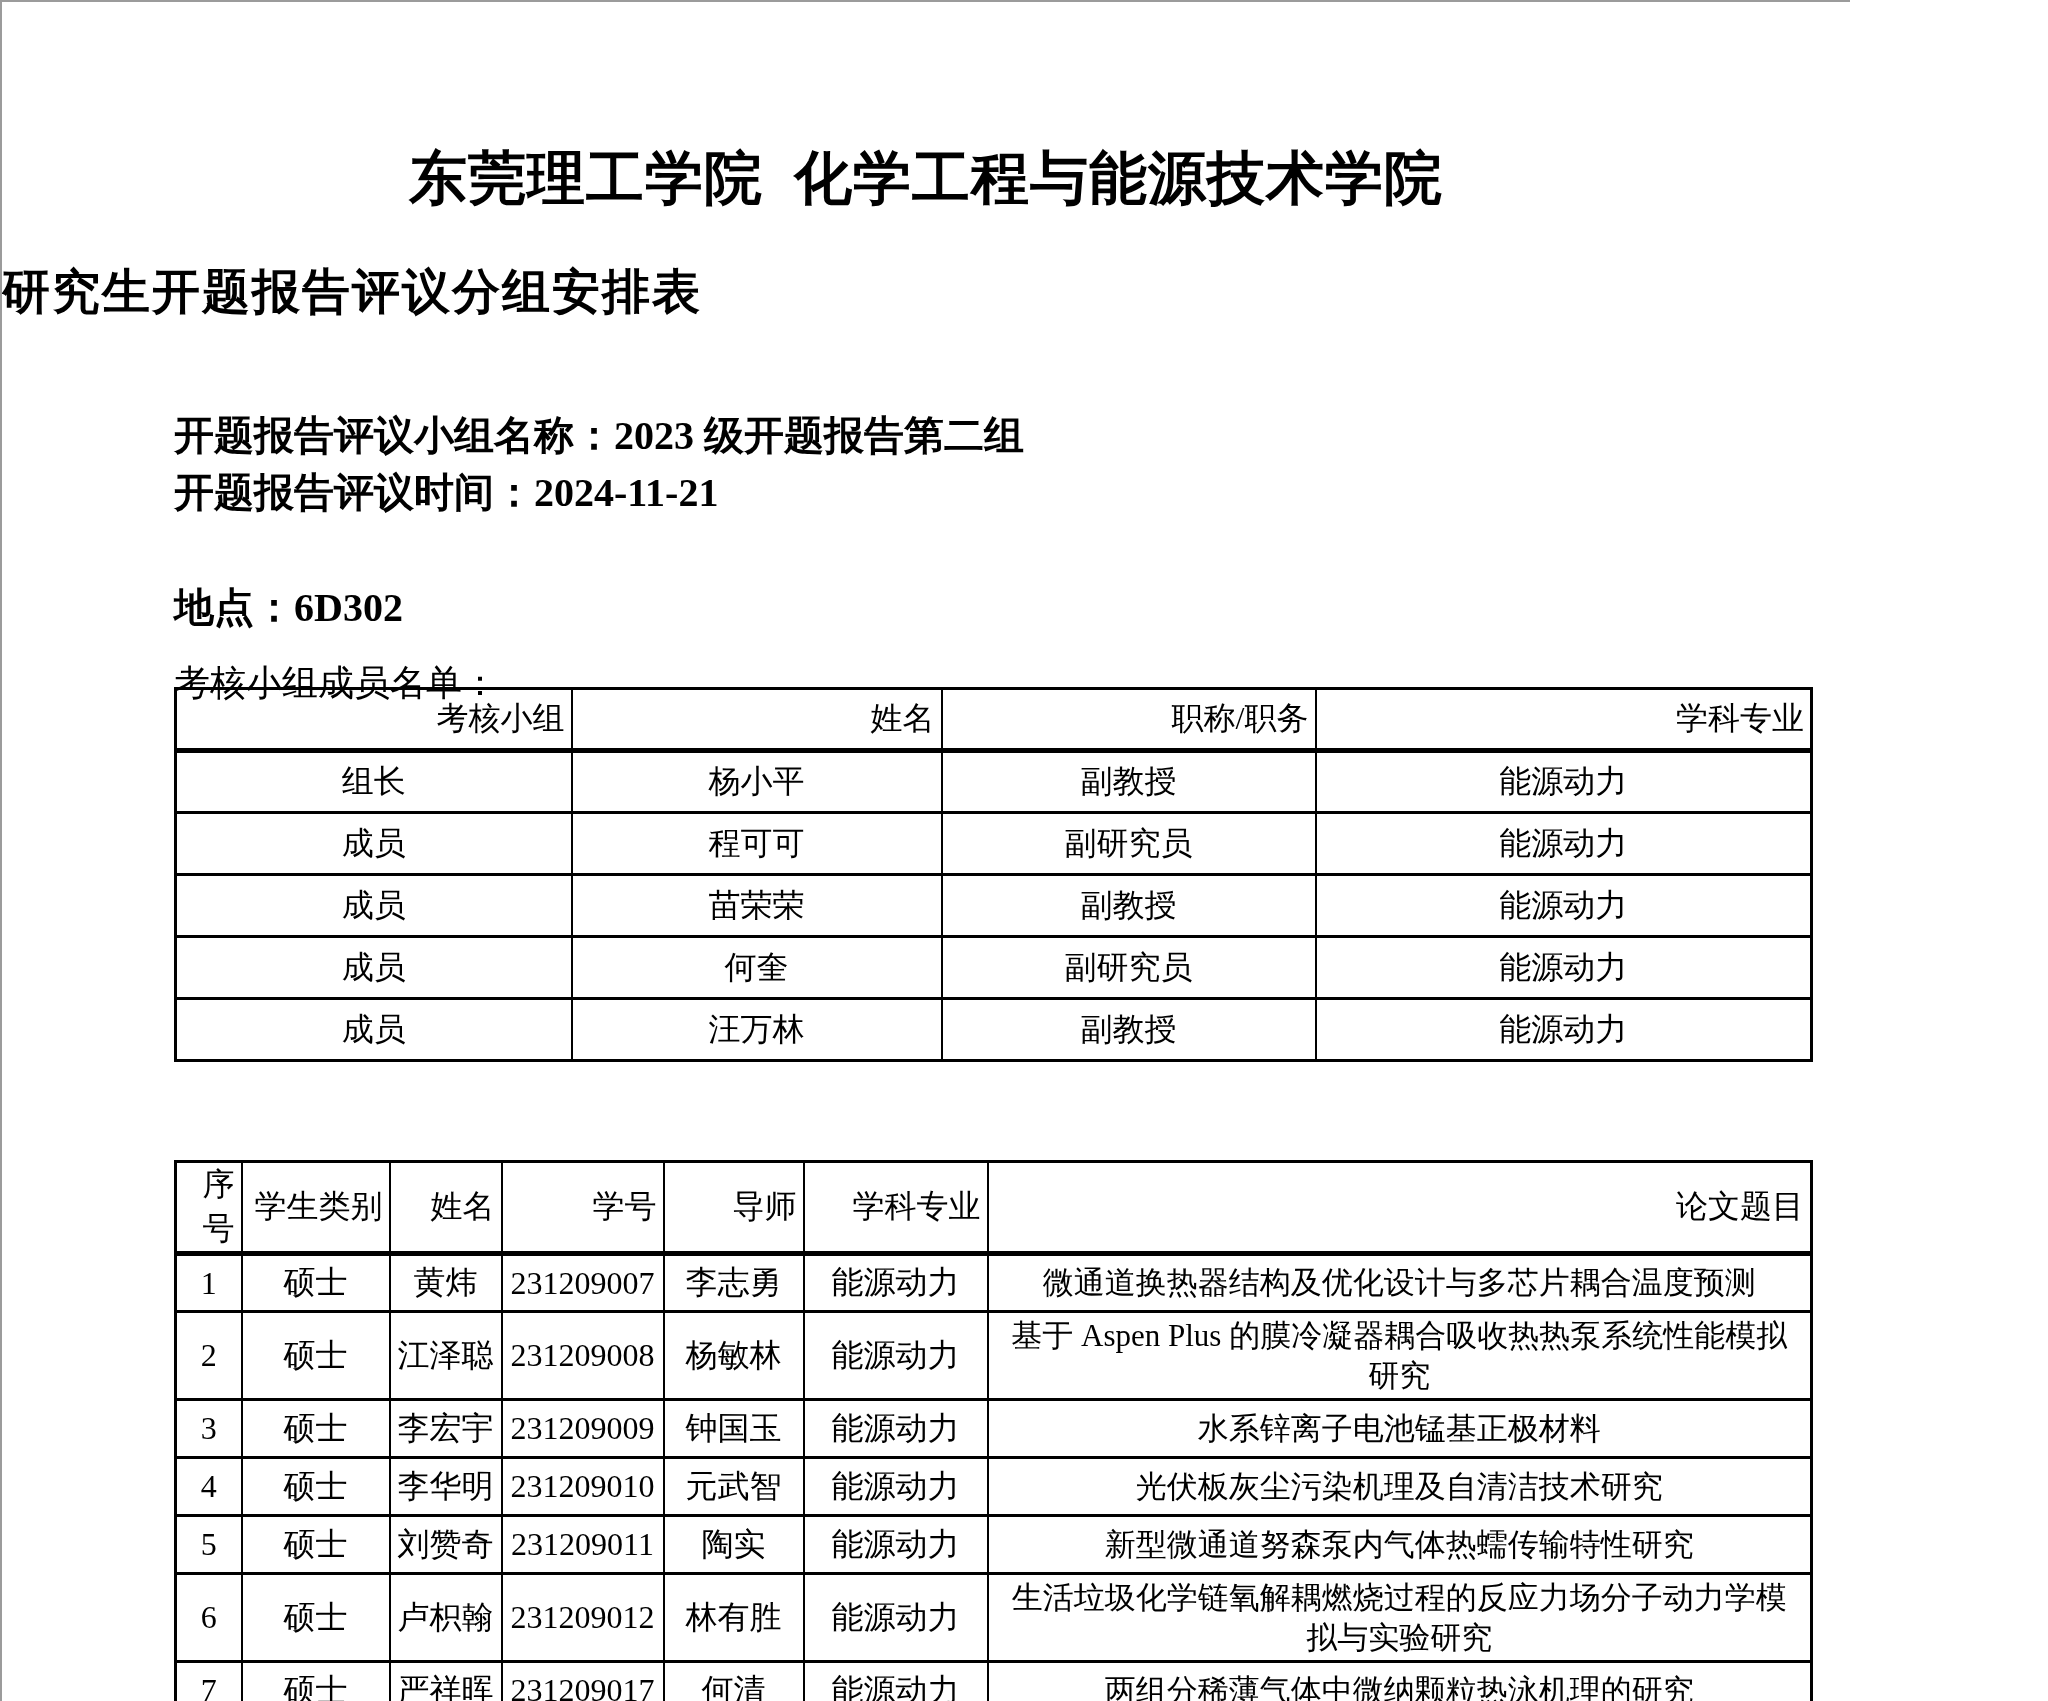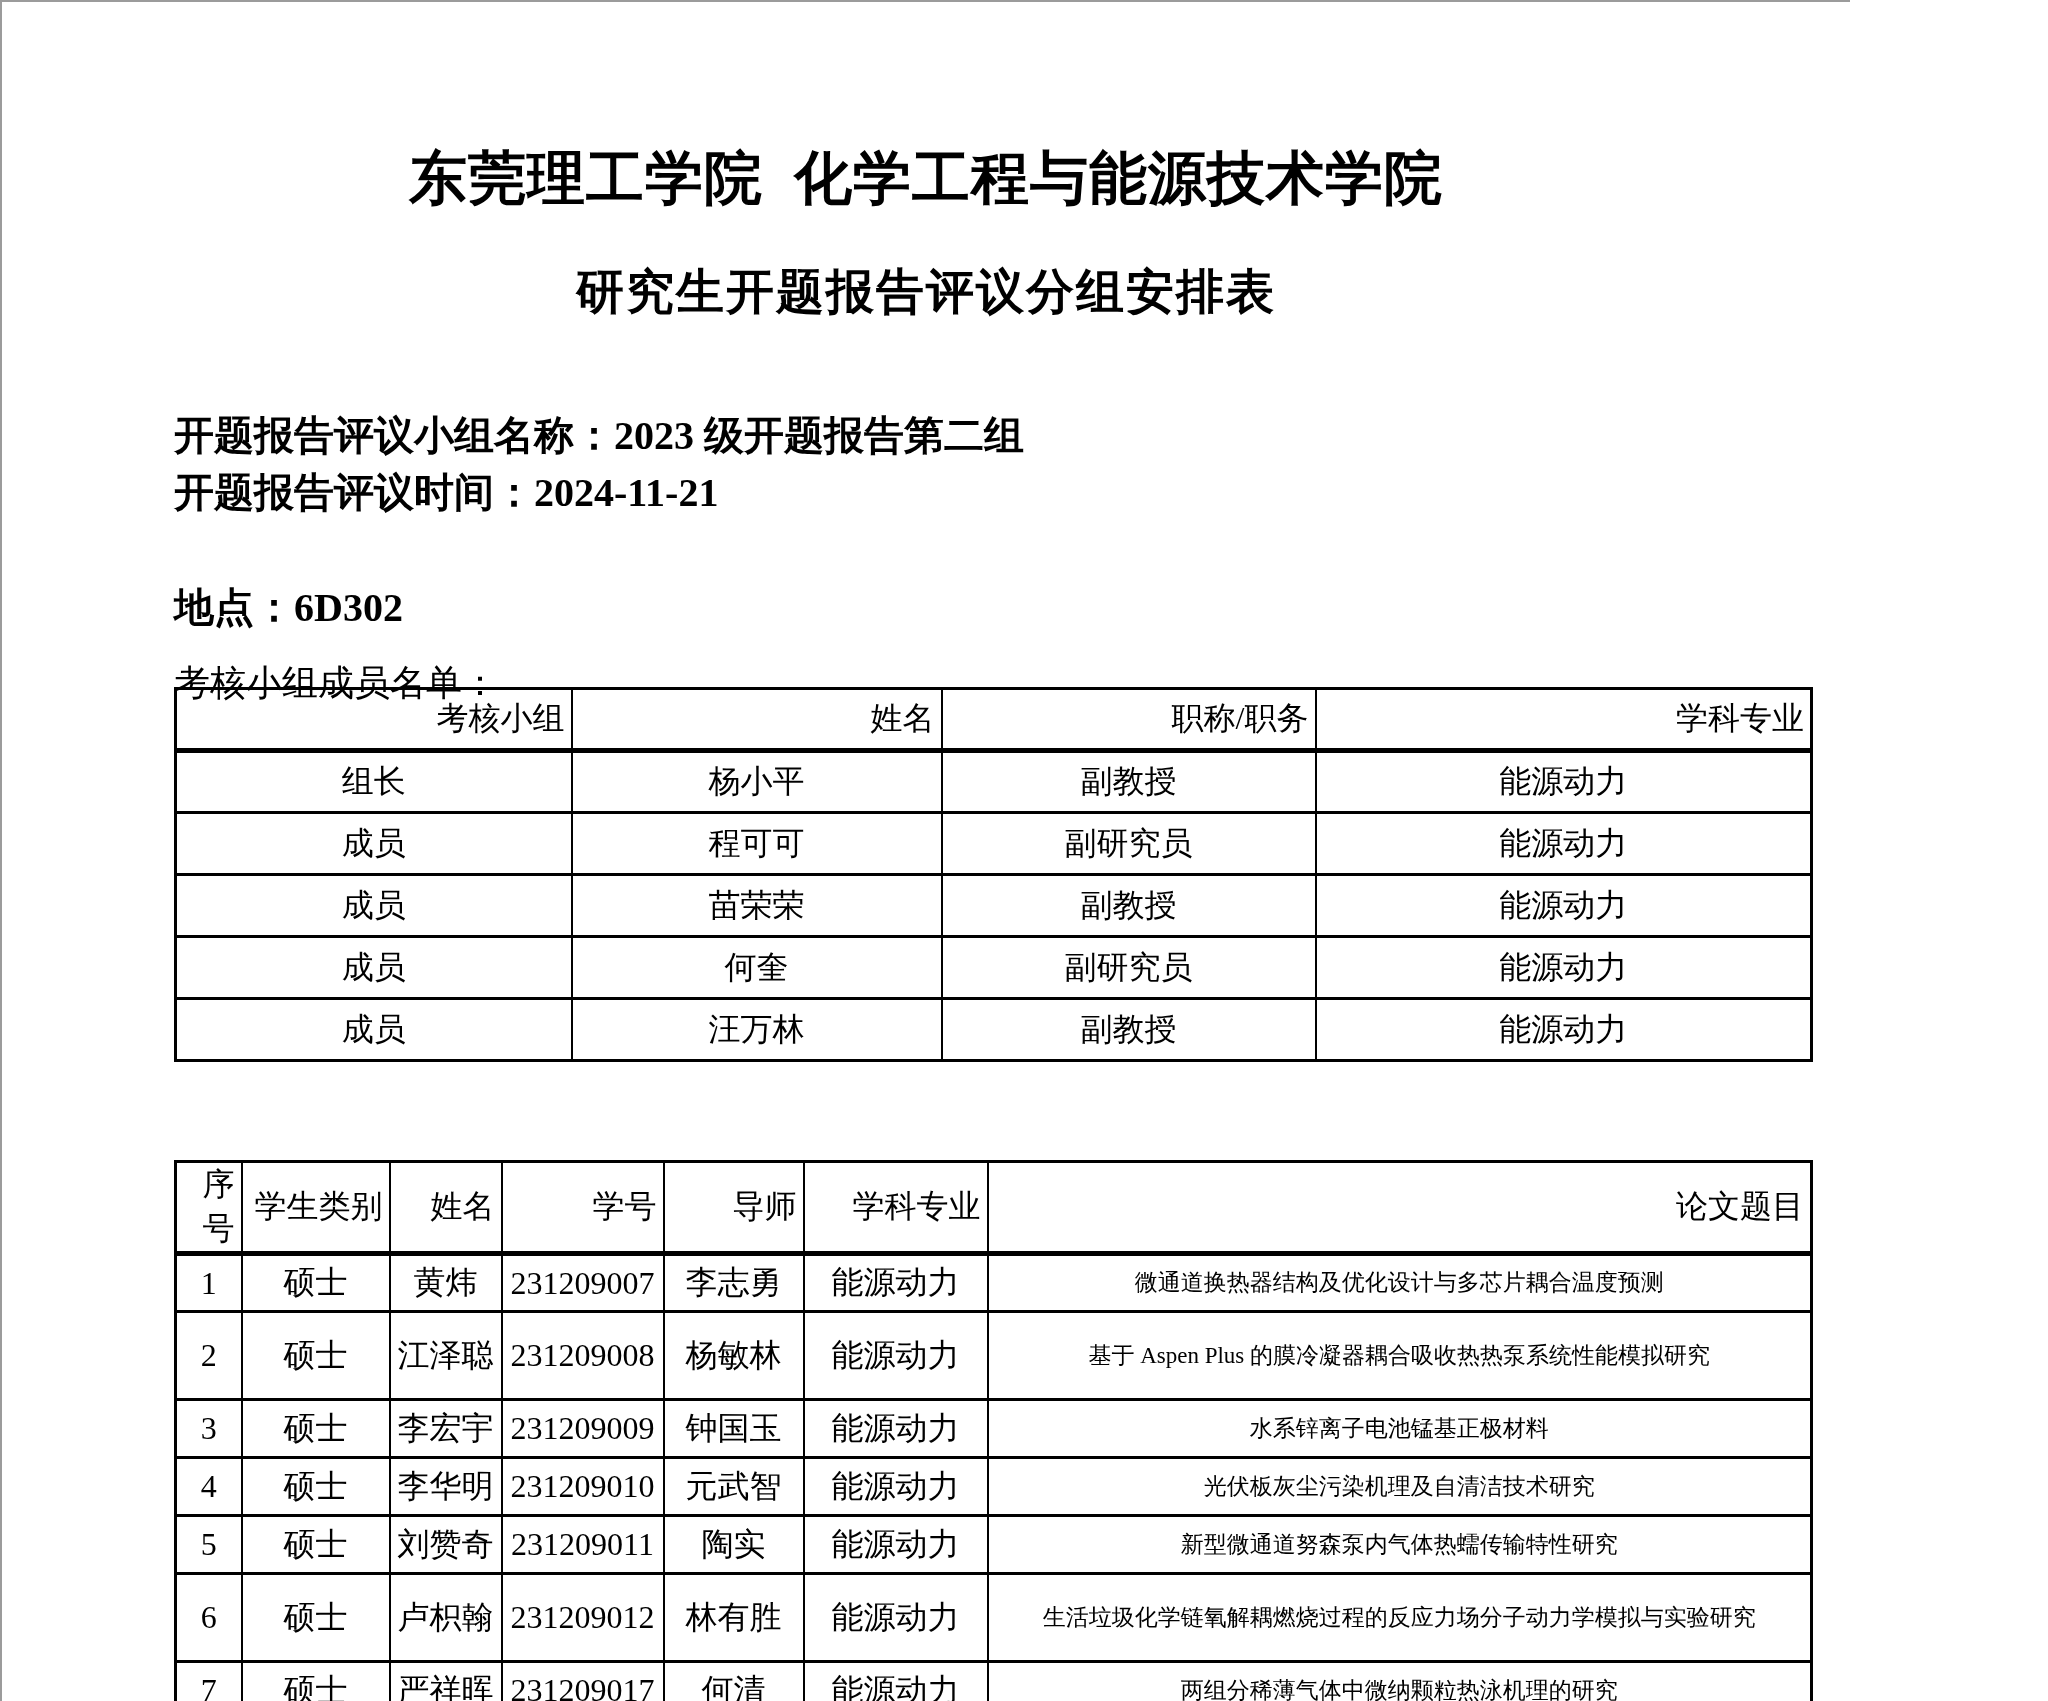--- a/index.html
+++ b/index.html
@@ -14,21 +14,21 @@
     border-left:2px solid #9b9b9b;
     box-sizing:border-box;
   }
   .title {
     position:absolute; top:138px; left:0; width:100%;
     text-align:center; font-size:58px; font-weight:bold;
     white-space:pre; letter-spacing:1px;
   }
   .subtitle {
     position:absolute; top:258px; left:0; width:100%;
-    text-align:center; font-size:48px; font-weight:bold;
+    text-align:left; font-size:48px; font-weight:bold;
     letter-spacing:2px;
   }
   .info-line { position:absolute; left:172px; font-size:40px; white-space:pre;font-weight:bold; }
   .info-1 { top:406px; }
   .info-2 { top:463px; }
   .info-3 { top:578px; }
   .section-label { position:absolute; left:172px; font-size:36px; }
   .label-committee { top:638px;margin-top:19px; }
   .label-students { top:1106px; }
 
@@ -50,21 +50,21 @@
   .committee { top:685px; width:1636px; }
   .committee thead tr { height:62px; }
   .committee tbody tr { height:62px; }
   .c-col0 { width:396px; } .c-col1 { width:370px; }
   .c-col2 { width:374px; } .c-col3 { width:496px; }
 
   .students { top:1158px; width:1636px; }
   .students thead tr { height:70px; }
   .students tr.r-single { height:58px; }
   .students tr.r-double { height:88px; }
-  .students td.thesis { font-size:23px; line-height:40px; padding:2px 20px; }
+  .students td.thesis { font-size:31px; line-height:40px; padding:2px 20px; }
   .s-col0 { width:66px; }  .s-col1 { width:148px; }
   .s-col2 { width:112px; } .s-col3 { width:162px; }
   .s-col4 { width:140px; } .s-col5 { width:184px; }
   .s-col6 { width:824px; }
 </style>
 </head>
 <body>
 
 <div class="page">
 

